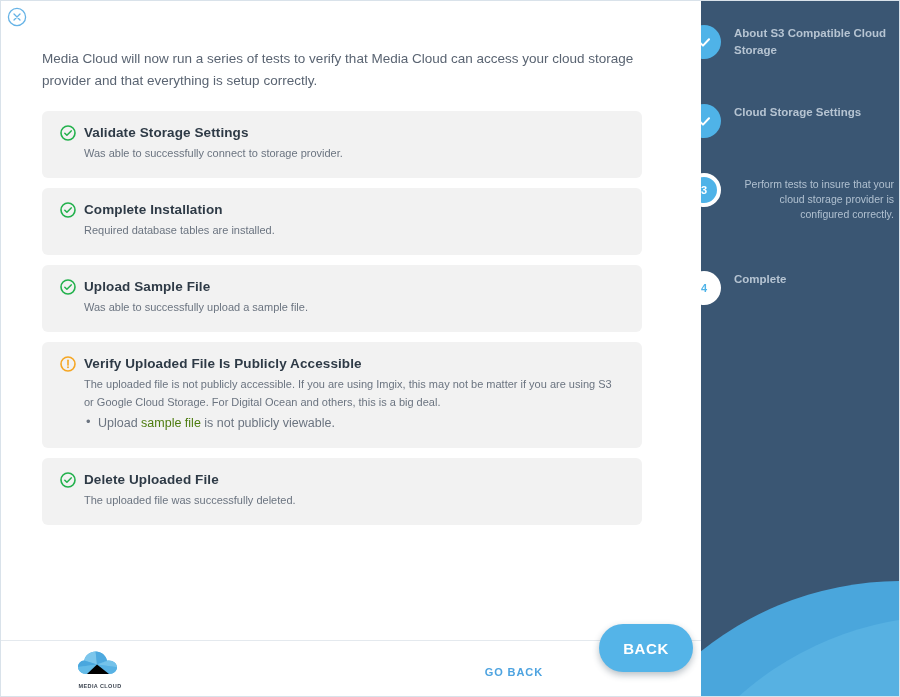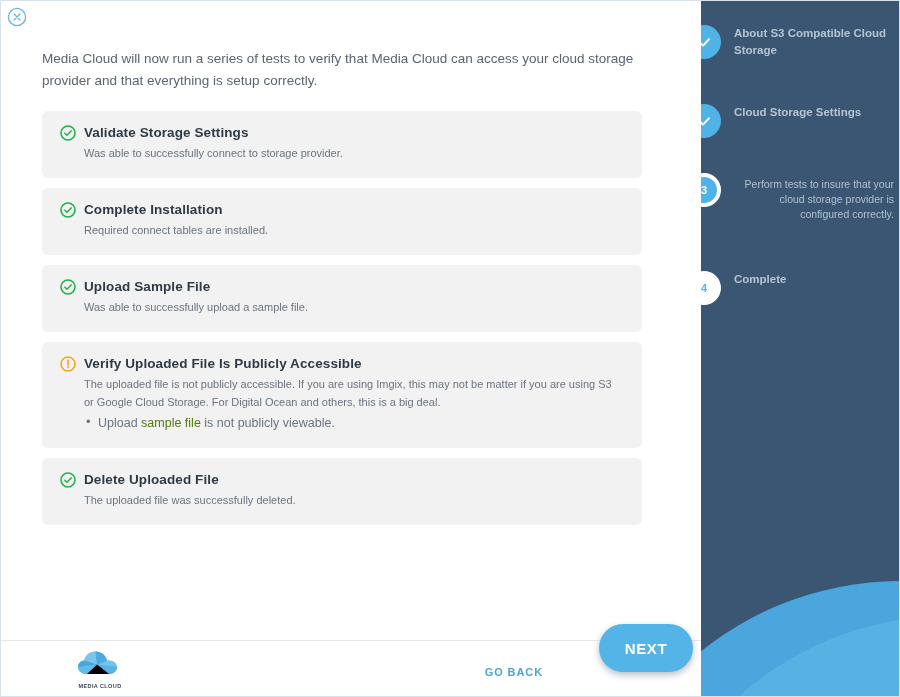--- a/index.html
+++ b/index.html
@@ -281,21 +281,21 @@
       </div>
 
       <div class="test-card">
         <div class="card-head">
           <svg class="status-icon" viewBox="0 0 16 16">
             <circle cx="8" cy="8" r="7" fill="none" stroke="#22b14c" stroke-width="1.6"></circle>
             <path d="M4.8 8.2 L6.9 10.3 L11.2 5.9" fill="none" stroke="#22b14c" stroke-width="1.5" stroke-linecap="round" stroke-linejoin="round"></path>
           </svg>
           <span class="card-title">Complete Installation</span>
         </div>
-        <div class="card-body">Required connect tables are installed.</div>
+        <div class="card-body">Required database tables are installed.</div>
       </div>
 
       <div class="test-card">
         <div class="card-head">
           <svg class="status-icon" viewBox="0 0 16 16">
             <circle cx="8" cy="8" r="7" fill="none" stroke="#22b14c" stroke-width="1.6"></circle>
             <path d="M4.8 8.2 L6.9 10.3 L11.2 5.9" fill="none" stroke="#22b14c" stroke-width="1.5" stroke-linecap="round" stroke-linejoin="round"></path>
           </svg>
           <span class="card-title">Upload Sample File</span>
         </div>
@@ -341,21 +341,21 @@
           <path d="M21 14.5 L31 10.7 C29.9 5.4 25.2 1.6 19.6 1.6 Z" fill="#4ea9df"></path>
           <path d="M21 14.5 L32.8 10.5 C32.2 10.5 31.6 10.6 31 10.7 Z" fill="#6ec0e9"></path>
           <path d="M21 14.5 L41 17.3 C41 13.8 37.4 10.5 32.8 10.5 Z" fill="#74c2ea"></path>
           <path d="M21 14.5 L33 24 C37.6 24 41 20.9 41 17.3 Z" fill="#58b2e4"></path>
           <path d="M11 24 L33 24 L21 14.5 Z" fill="#4fadе1"></path>
         </svg>
         <div class="logo-caption">MEDIA CLOUD</div>
       </div>
 
       <a class="go-back" href="#">GO BACK</a>
-      <button class="next-btn">NEXT</button>
+      <button class="next-btn">BACK</button>
     </div>
 
   </div>
 
   <div class="sidebar">
 
     <svg class="wave-wrap" viewBox="0 0 200 697" preserveAspectRatio="none">
       <circle cx="200" cy="900" r="320" fill="#4aa6dc"></circle>
       <circle cx="248" cy="930" r="315" fill="#57b1e2"></circle>
     </svg>

